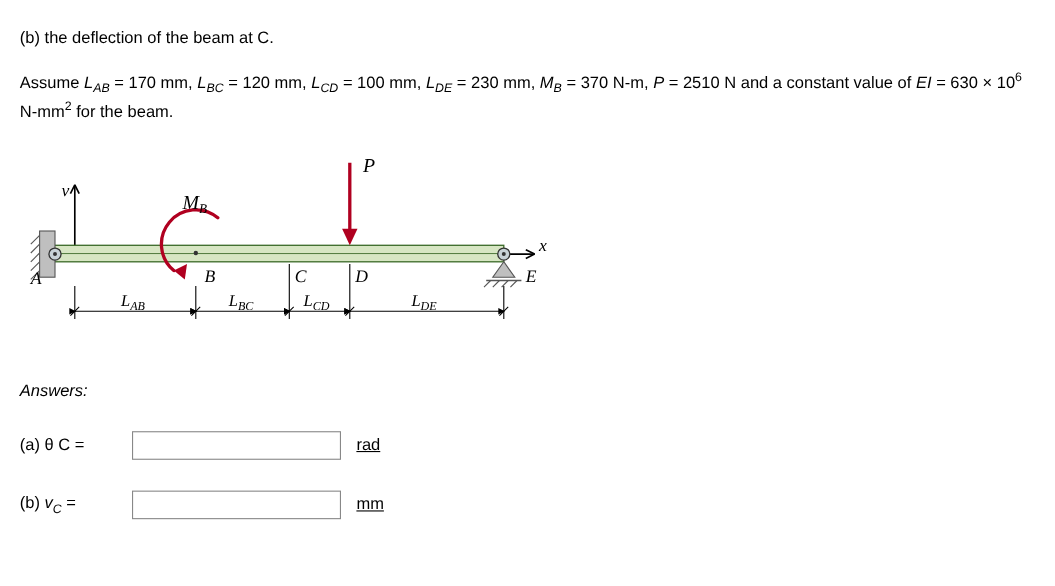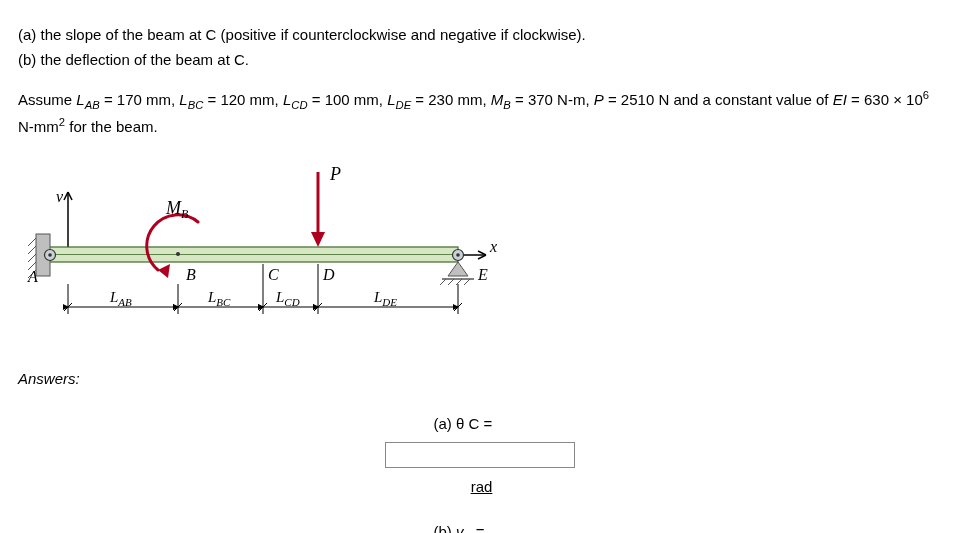--- a/index.html
+++ b/index.html
@@ -17,39 +17,37 @@
     .sub { vertical-align: sub; font-size: 0.75em; font-style: italic; }
     .sup { vertical-align: super; font-size: 0.75em; }
     .it { font-style: italic; }
     .figure-wrap { margin: 8px 0 20px 0; }
     .answers-label { margin: 18px 0 28px 0; font-style: italic; }
     .answer-row {
       display: flex;
       align-items: center;
       gap: 10px;
       margin-bottom: 28px;
-      flex-direction: column;
     }
     .answer-row .lbl { width: 92px; }
     .answer-row input[type="text"] {
       width: 190px;
       height: 26px;
       border: 1px solid #888;
       padding: 2px 6px;
       font-size: 14px;
     }
     .unit { margin-left: 4px; text-decoration: underline; }
     svg text { font-family: 'Times New Roman', Times, serif; }
   </style>
 </head>
 <body>
 
 <div class="problem-text">
   <div class="para-gap"></div>
-  <p>(a) the slope of the beam at C (positive if counterclockwise and negative if clockwise).</p>
   <p>(b) the deflection of the beam at C.</p>
   <div class="para-gap"></div>
   <p>Assume <span class="it">L<span class="sub">AB</span></span> = 170 mm, <span class="it">L<span class="sub">BC</span></span> = 120 mm, <span class="it">L<span class="sub">CD</span></span> = 100 mm, <span class="it">L<span class="sub">DE</span></span> = 230 mm, <span class="it">M<span class="sub">B</span></span> = 370 N-m, <span class="it">P</span> = 2510 N and a constant value of <span class="it">EI</span> = 630 × 10<span class="sup">6</span> N-mm<span class="sup">2</span> for the beam.</p>
 </div>
 
 <div class="figure-wrap">
   <svg width="480" height="195" viewBox="0 0 480 195">
 
     <defs>
       <marker id="arrowhead-dk" markerWidth="6" markerHeight="6" refX="5" refY="3" orient="auto">

